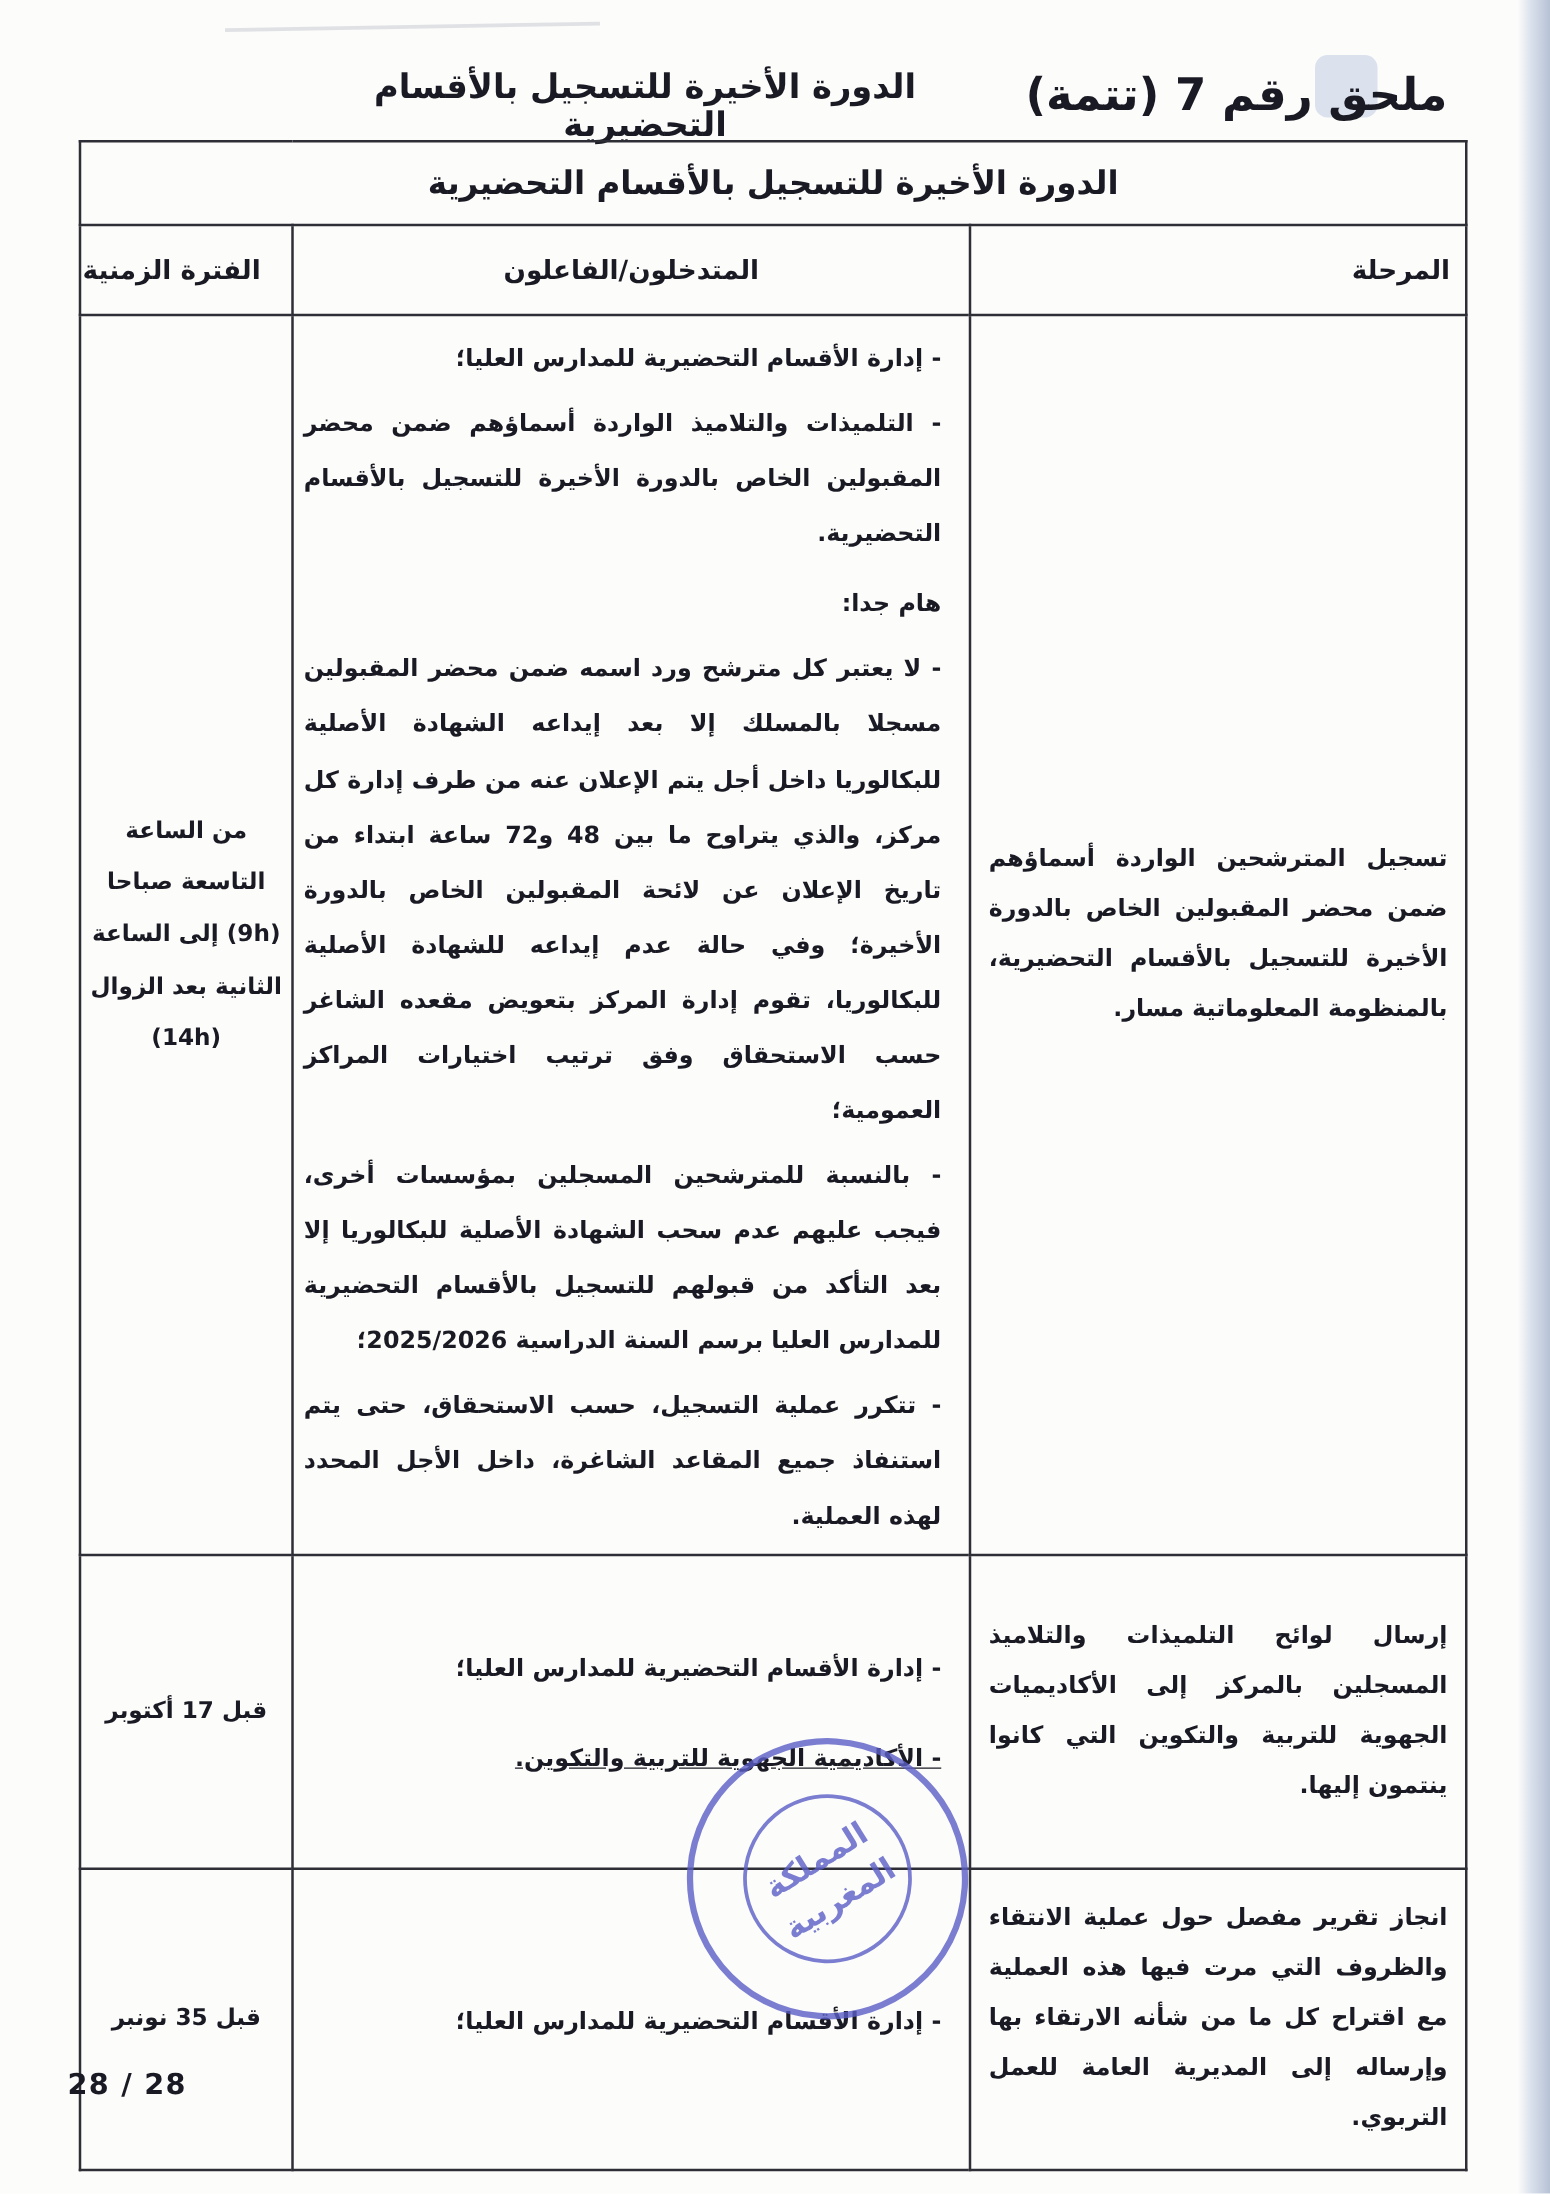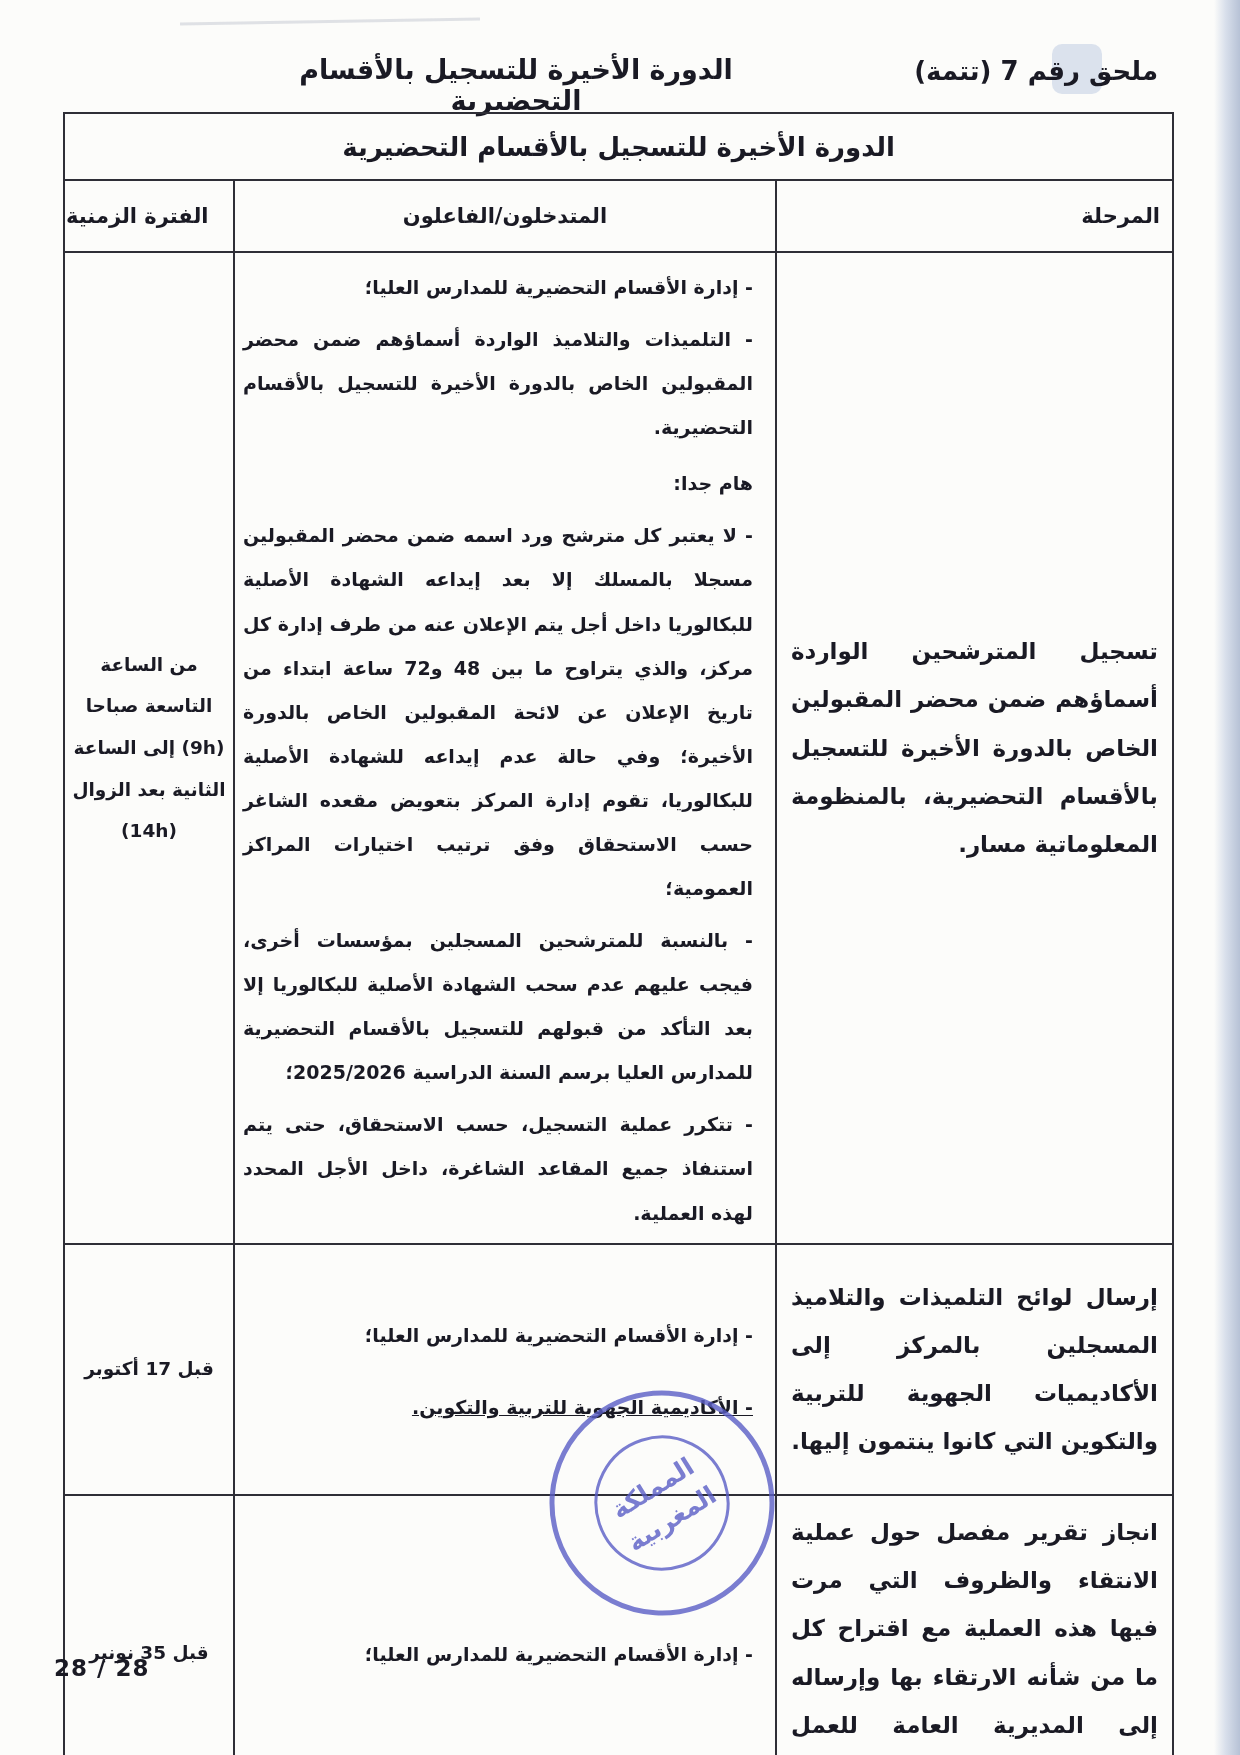--- a/index.html
+++ b/index.html
@@ -20,21 +20,21 @@
     position:absolute;left:1052px;top:44px;width:50px;height:50px;
     background:#b4c3de;opacity:.45;border-radius:10px;
   }
   .scan-streak{
     position:absolute;left:180px;top:20px;width:300px;height:3px;
     background:#d3d6dc;opacity:.7;transform:rotate(-1deg);
   }
   
   .appendix{
     position:absolute;top:56px;right:82px;
-    direction:rtl;font-size:26px;font-weight:bold;white-space:nowrap;
+    direction:rtl;font-size:36px;font-weight:bold;white-space:nowrap;
   }
   .header-title{
     position:absolute;top:54px;left:238px;width:556px;
     direction:rtl;text-align:center;font-size:27px;font-weight:bold;
   }
   
   table.main-table{
     position:absolute;left:63px;top:112px;width:1109px;
     border-collapse:collapse;table-layout:fixed;direction:rtl;
   }
@@ -57,21 +57,21 @@
   .h-period{text-align:left;font-size:19px;}
 
   .row1 td{height:906px;}
   .row2 td{height:209px;}
   .row3 td{height:199px;}
 
   .stage-cell{
     vertical-align:middle;
     padding:12px 14px;
     text-align:justify;
-    font-size:23px;line-height:2.1;
+    font-size:19px;line-height:2.1;
   }
   .actors-cell{
     padding:12px 22px 8px 8px;
     text-align:justify;
     font-size:19px;line-height:2.32;
   }
   .row1 .actors-cell{vertical-align:top;}
   .row2 .actors-cell,.row3 .actors-cell{vertical-align:middle;}
   .actors-cell p{margin:0 0 8px;}
   .actors-cell p:last-child{margin-bottom:0;}

